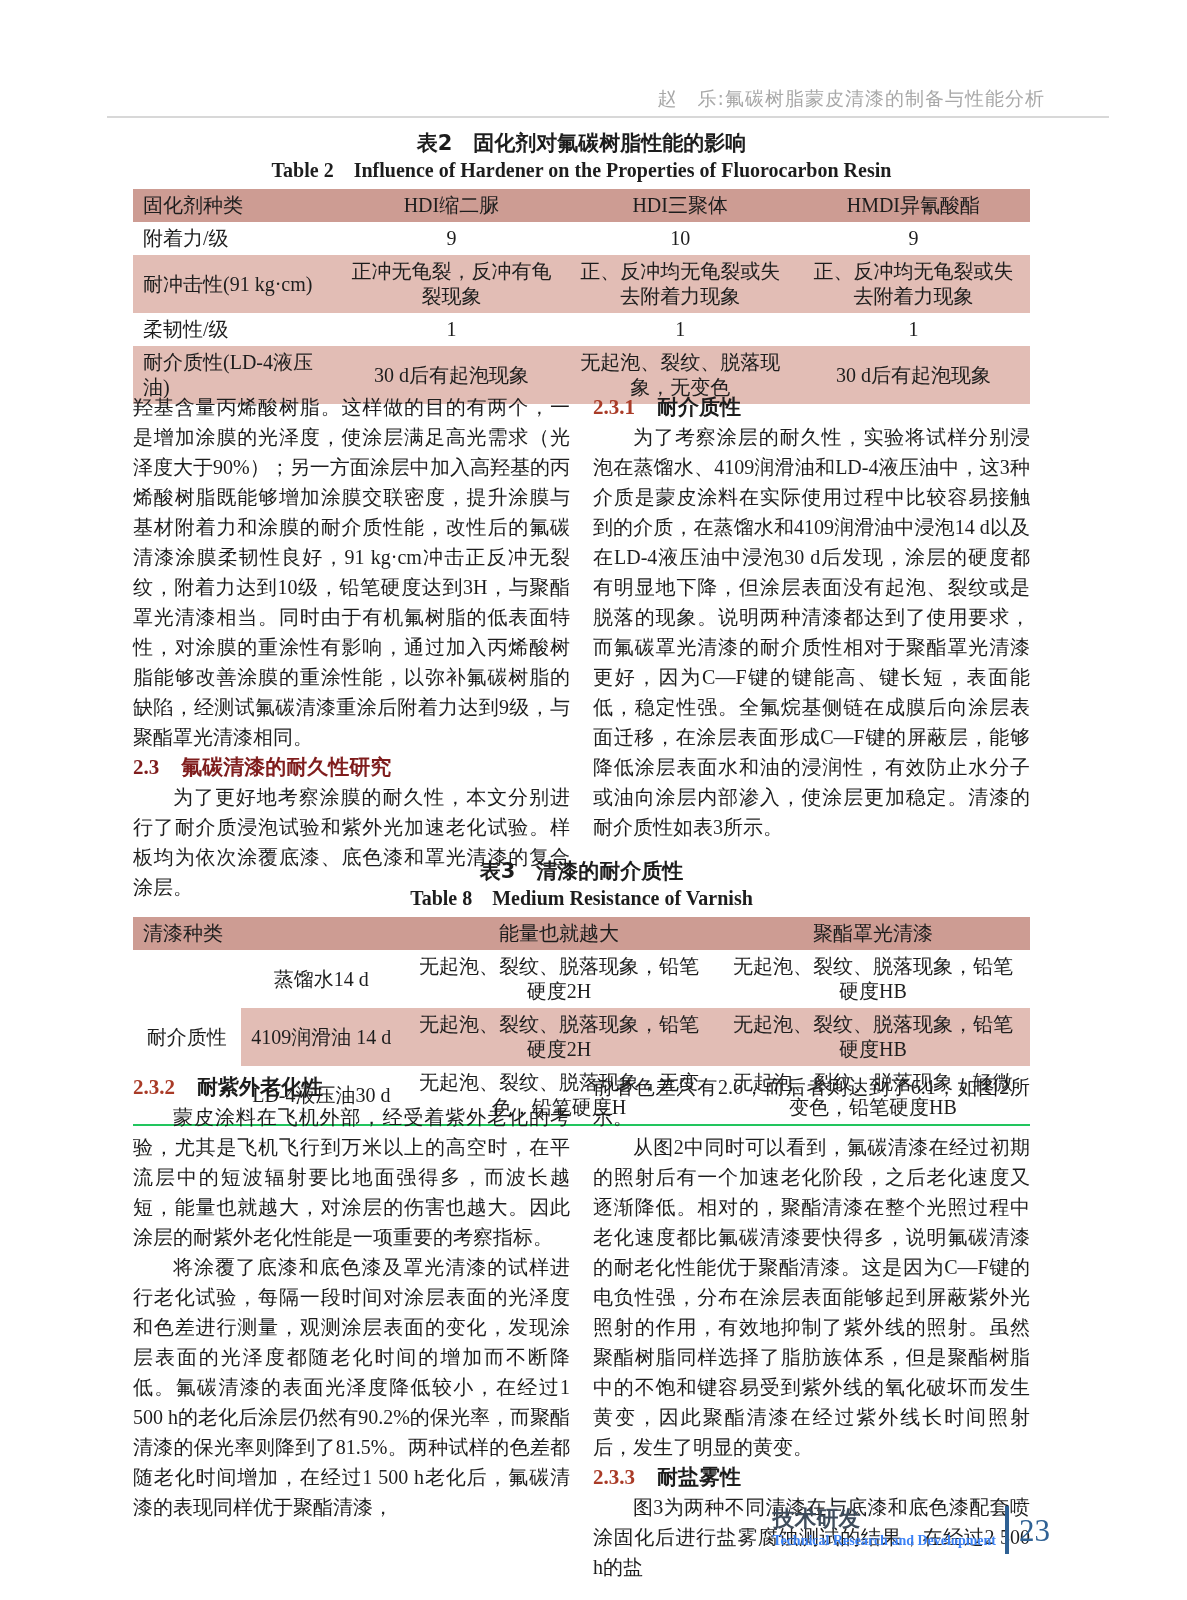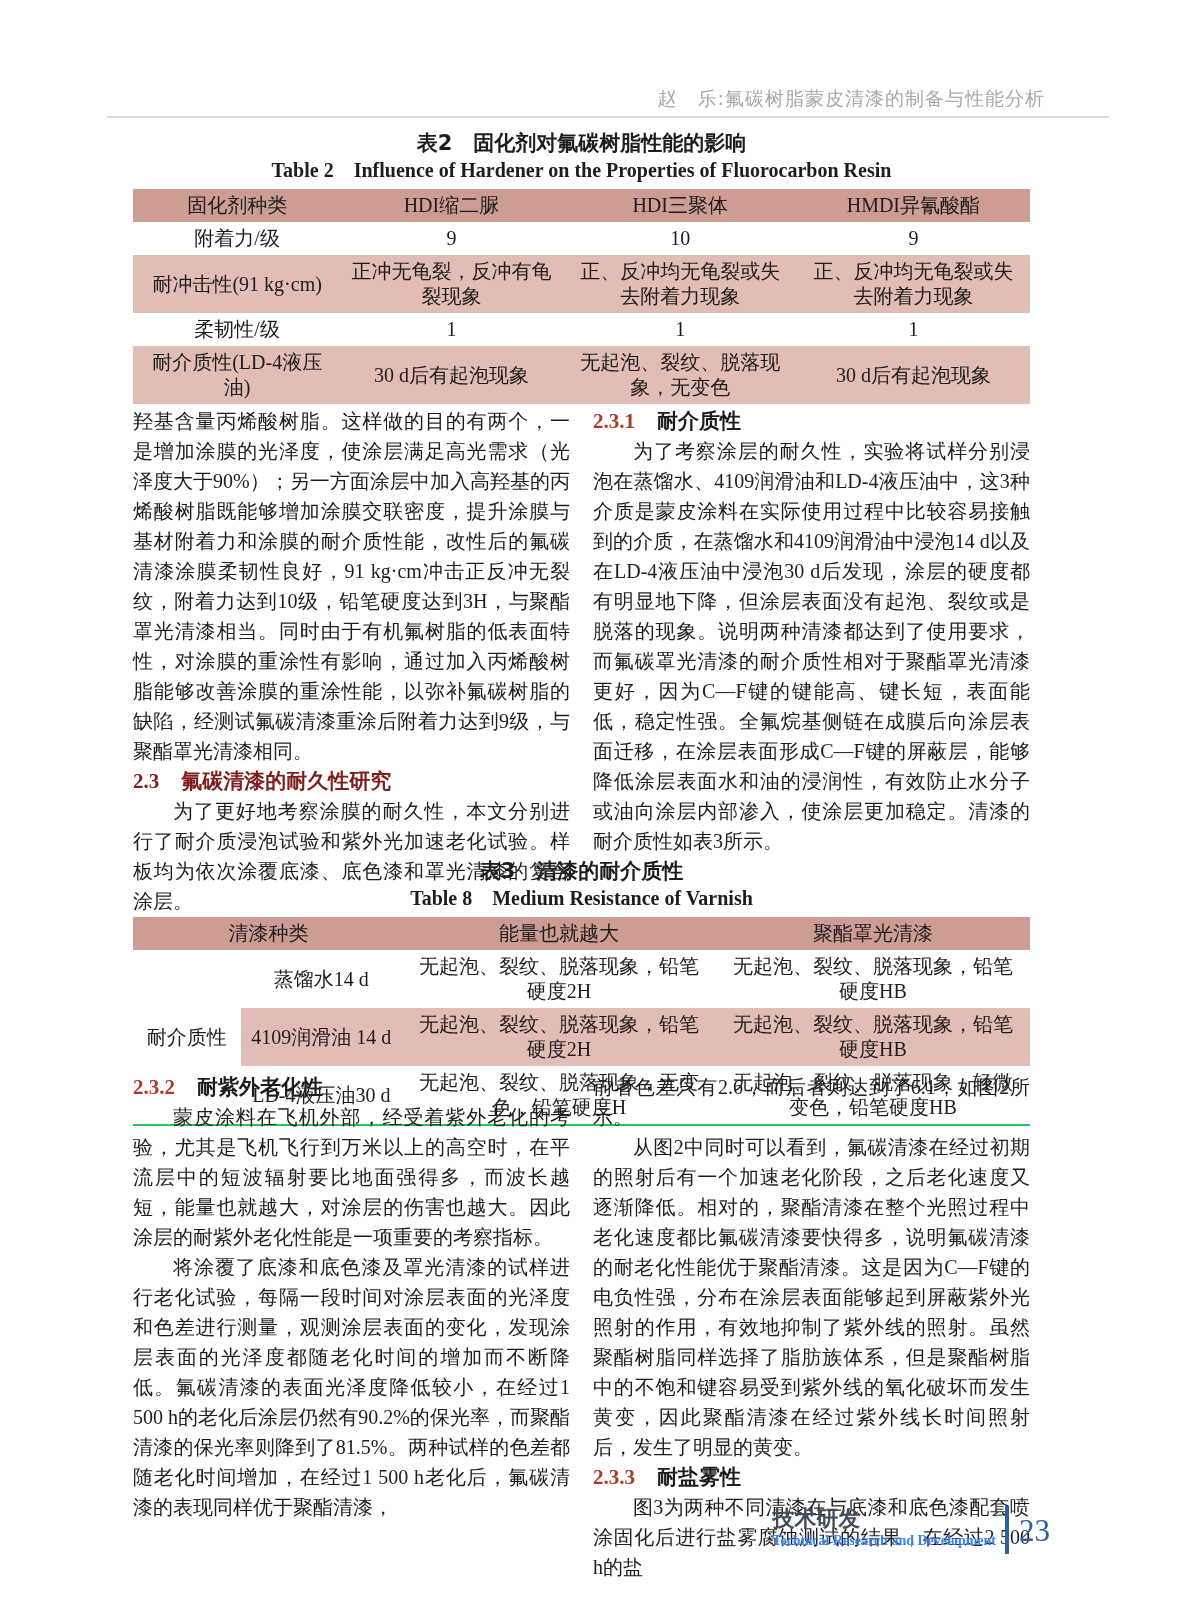--- a/index.html
+++ b/index.html
@@ -32,21 +32,21 @@
 
   
   .block { position:absolute; left:133px; width:897px; }
   table { width:100%; border-collapse:collapse; table-layout:fixed; }
   th,td {
     font-weight:normal; font-size:20px; line-height:25px;
     padding:4px 8px; text-align:center; vertical-align:middle;
   }
   .row-header th { background:#cd9c93; height:24px; }
   .pink { background:#e2bdb5; }
-  .cell-left { text-align:center; padding-left:10px; }
+  .cell-left { text-align:left; padding-left:10px; }
   #table-3 { border-bottom:2px solid #22c55e; }
   #t2-block table { margin-top:6px; }
   #t3-block table { margin-top:6px; }
 
   
   .cols { position:absolute; left:133px; width:897px; display:flex; justify-content:space-between; }
   .col { width:437px; font-size:20px; line-height:30px; text-align:justify; }
   .col p { margin:0; text-indent:2em; }
   .col p.cont { text-indent:0; }
   .h2, .h3 {
@@ -123,21 +123,21 @@
         <tr>
           <td class="cell-left pink">耐介质性(LD-4液压油)</td>
           <td class="pink">30 d后有起泡现象</td>
           <td class="pink">无起泡、裂纹、脱落现象，无变色</td>
           <td class="pink">30 d后有起泡现象</td>
         </tr>
       </tbody>
     </table>
   </div>
 
-  <div class="cols" style="top:396px;gap:13px;">
+  <div class="cols" style="top:382px;gap:13px;">
     <div class="col">
       <p class="cont">羟基含量丙烯酸树脂。这样做的目的有两个，一是增加涂膜的光泽度，使涂层满足高光需求（光泽度大于90%）；另一方面涂层中加入高羟基的丙烯酸树脂既能够增加涂膜交联密度，提升涂膜与基材附着力和涂膜的耐介质性能，改性后的氟碳清漆涂膜柔韧性良好，91 kg·cm冲击正反冲无裂纹，附着力达到10级，铅笔硬度达到3H，与聚酯罩光清漆相当。同时由于有机氟树脂的低表面特性，对涂膜的重涂性有影响，通过加入丙烯酸树脂能够改善涂膜的重涂性能，以弥补氟碳树脂的缺陷，经测试氟碳清漆重涂后附着力达到9级，与聚酯罩光清漆相同。</p>
       <div class="h2">
         <span class="hnum">2.3</span>
         <span class="htitle">氟碳清漆的耐久性研究</span>
       </div>
       <p>为了更好地考察涂膜的耐久性，本文分别进行了耐介质浸泡试验和紫外光加速老化试验。样板均为依次涂覆底漆、底色漆和罩光清漆的复合涂层。</p>
     </div>
     <div class="col">
       <div class="h3">

